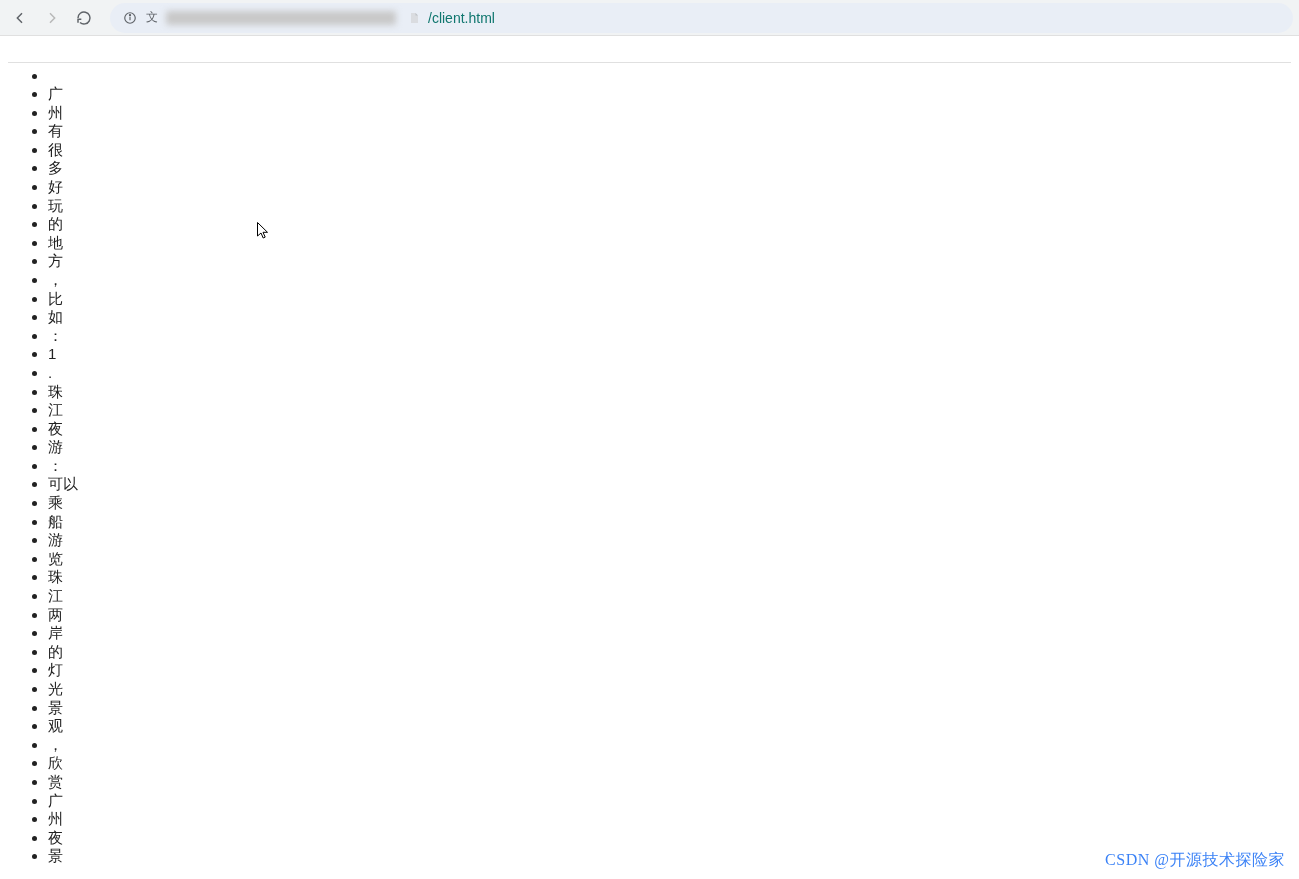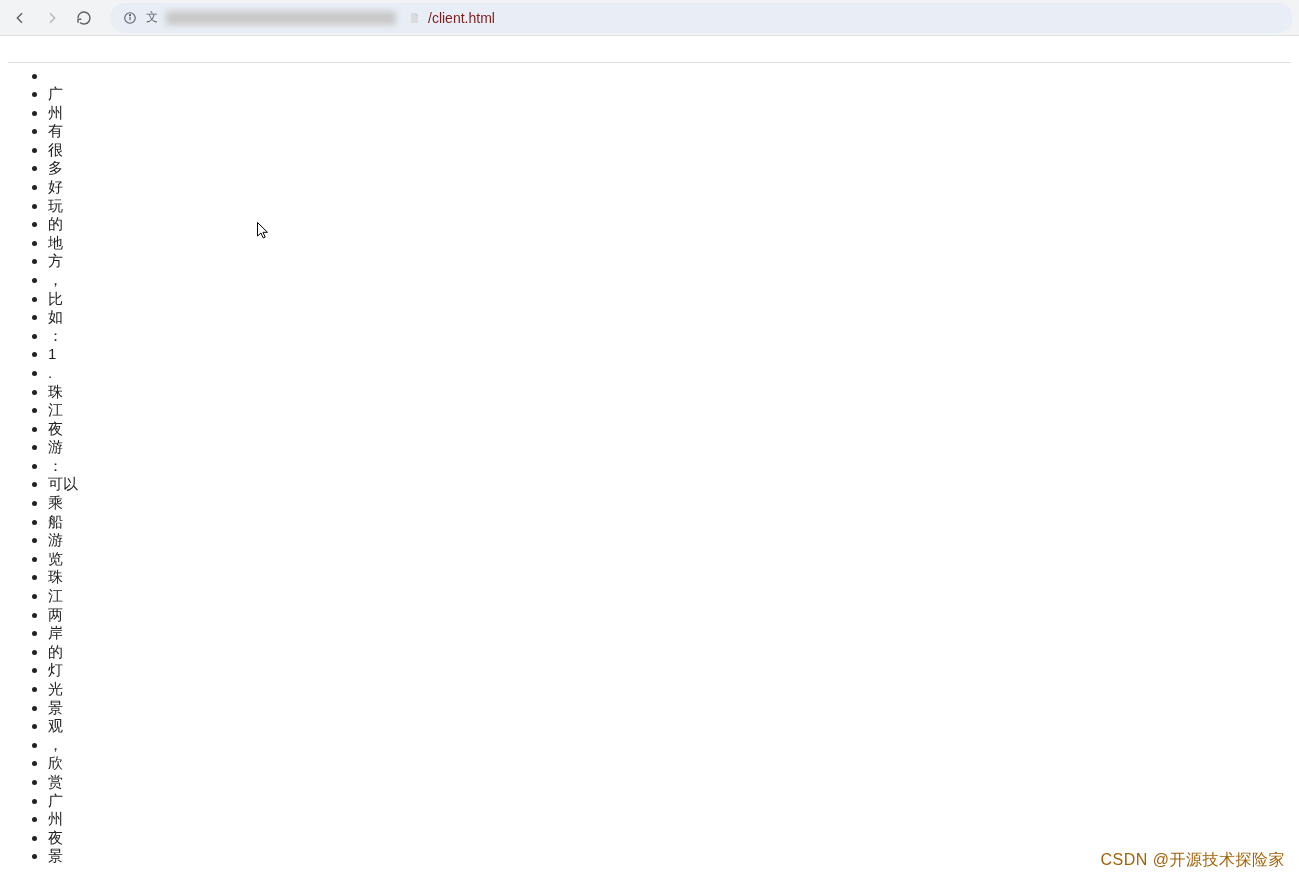--- a/index.html
+++ b/index.html
@@ -5,35 +5,35 @@
     * { box-sizing: border-box; }
     html, body { margin: 0; padding: 0; width: 1299px; height: 879px; font-family: Arial, "Microsoft YaHei", sans-serif; overflow: hidden; background: #fff; }
 
     
     .browser-chrome { height: 36px; background: #f1f3f4; display: flex; align-items: center; padding: 0 6px; gap: 4px; border-bottom: 1px solid #e0e0e0; }
     .nav-btn { width: 28px; height: 28px; display: flex; align-items: center; justify-content: center; border-radius: 14px; color: #5f6368; cursor: pointer; }
     .nav-btn.disabled { color: #b8b8b8; cursor: default; }
     .address-bar { flex: 1; height: 30px; background: #e9eef6; border-radius: 15px; display: flex; align-items: center; padding: 0 12px; margin-left: 8px; gap: 8px; }
     .site-icon { width: 16px; height: 16px; display: flex; align-items: center; justify-content: center; color: #5f6368; }
     .url-blur { height: 14px; width: 230px; background: #c8c8c8; filter: blur(3px); border-radius: 2px; }
-    .url-visible { font-size: 14px; color: #7f1d1d; }
+    .url-visible { font-size: 14px; color: #0f766e; }
     .file-fold { width: 12px; height: 14px; margin-left: 4px; }
 
     
     .page { padding: 8px 8px 8px 8px; height: calc(879px - 36px); overflow: hidden; position: relative; }
     .page hr { border: none; border-top: 1px solid #e0e0e0; margin: 18px 0 0 0; }
     ul.content-list { margin: 4px 0 0 0; padding-left: 40px; }
     ul.content-list li { font-size: 15px; color: #222; line-height: 18.6px; list-style: disc; font-family: "Microsoft YaHei", sans-serif; }
     ul.content-list li.empty { height: 18px; }
 
     
     .cursor { position: absolute; left: 257px; top: 186px; width: 13px; height: 18px; pointer-events: none; }
 
     
-    .watermark { position: fixed; right: 14px; bottom: 8px; font-size: 16px; color: #a16207; font-family: Liberation Sans, sans-serif; letter-spacing: 0.5px; pointer-events: none; }
+    .watermark { position: fixed; right: 14px; bottom: 8px; font-size: 16px; color: #3b82f6; font-family: Liberation Serif, serif; letter-spacing: 0.5px; pointer-events: none; }
   </style>
 </head>
 <body>
 
 <div class="browser-chrome">
   <div class="nav-btn">
     <svg width="16" height="16" viewBox="0 0 24 24" fill="none" stroke="currentColor" stroke-width="2.2">
         <path d="M15 5l-7 7 7 7"></path>
       </svg>
   </div>

